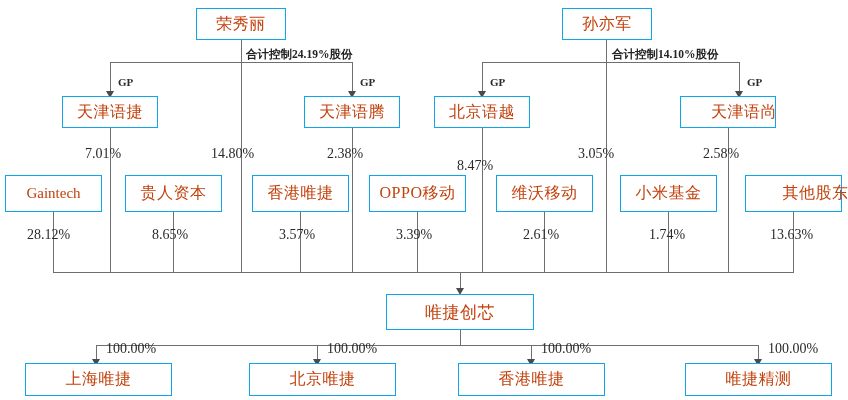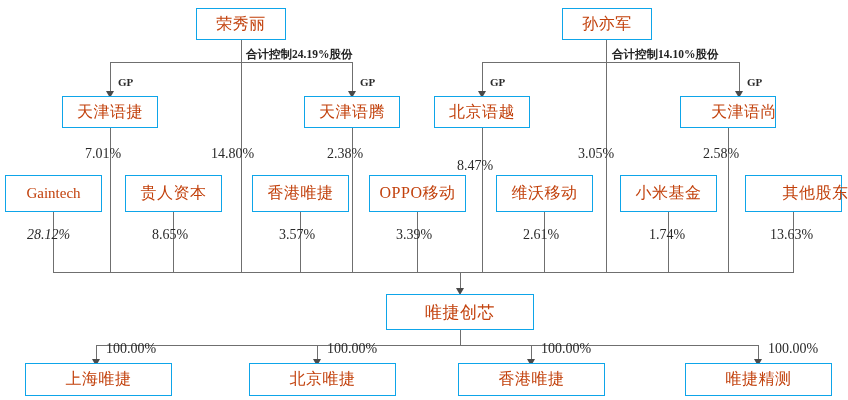--- a/index.html
+++ b/index.html
@@ -114,21 +114,21 @@
   <div class="box" style="left:745px;top:175px;width:97px;height:37px;padding-left:44px;">其他股东</div>
 
   <div class="ln vh" style="left:53px;top:212px;height:60px;"></div>
   <div class="ln vh" style="left:173px;top:212px;height:60px;"></div>
   <div class="ln vh" style="left:300px;top:212px;height:60px;"></div>
   <div class="ln vh" style="left:417px;top:212px;height:60px;"></div>
   <div class="ln vh" style="left:544px;top:212px;height:60px;"></div>
   <div class="ln vh" style="left:668px;top:212px;height:60px;"></div>
   <div class="ln vh" style="left:793px;top:212px;height:60px;"></div>
 
-  <div class="lbl" style="left:27px;top:227px;font-style:italic;">28.12%</div>
+  <div class="lbl" style="left:27px;top:227px;">28.12%</div>
   <div class="lbl" style="left:152px;top:227px;">8.65%</div>
   <div class="lbl" style="left:279px;top:227px;">3.57%</div>
   <div class="lbl" style="left:396px;top:227px;">3.39%</div>
   <div class="lbl" style="left:523px;top:227px;">2.61%</div>
   <div class="lbl" style="left:649px;top:227px;">1.74%</div>
   <div class="lbl" style="left:770px;top:227px;">13.63%</div>
 
   <div class="ln hz" style="left:53px;top:272px;width:741px;"></div>
   <div class="ln vh" style="left:460px;top:272px;height:19px;"></div>
   <div class="arrow" style="left:456px;top:288px;"></div>

